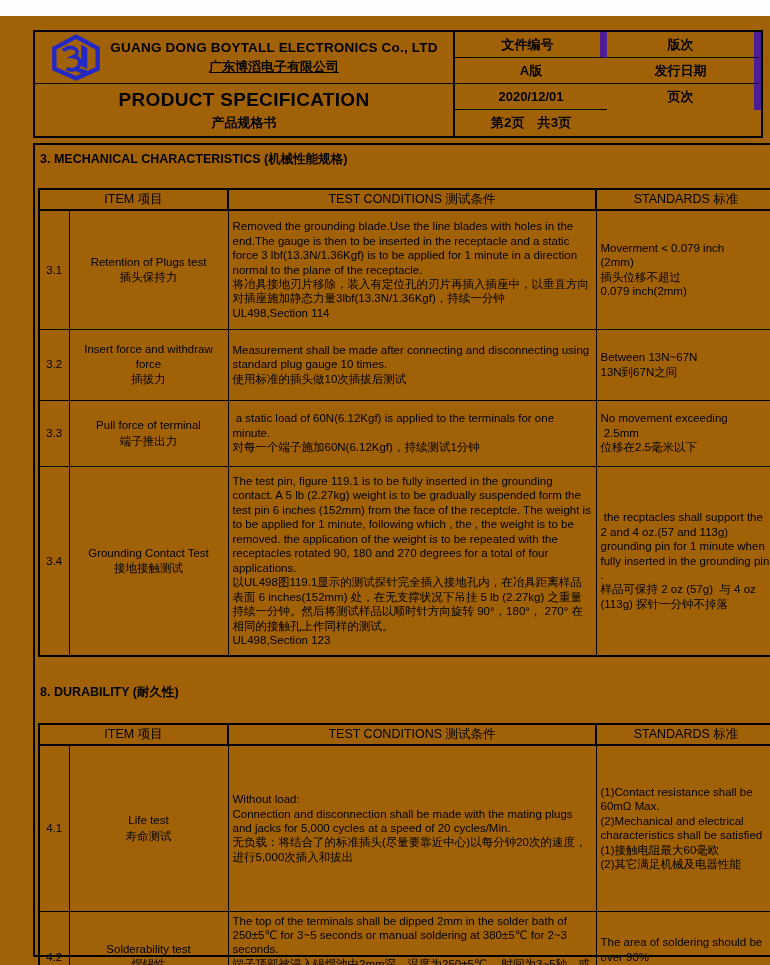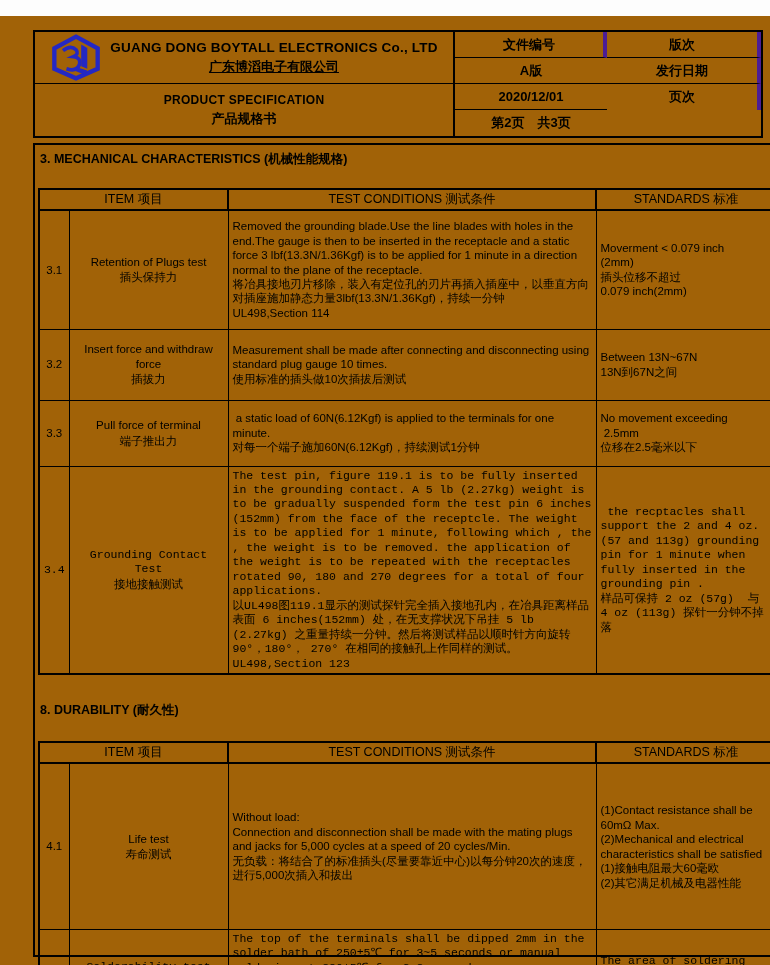--- a/index.html
+++ b/index.html
@@ -27,30 +27,30 @@
     padding: 2px 4px;
   }
   .hd-company .names { text-align: center; }
   .hd-company .en { font-weight: bold; font-size: 13.5px; letter-spacing: .2px; }
   .hd-company .cn { font-weight: bold; font-size: 13px; margin-top: 3px; text-decoration: underline; }
   .hd-spec {
     grid-column: 1; grid-row: 3 / 5;
     border-right: 2px solid #000;
     display: flex; flex-direction: column; align-items: center; justify-content: center;
   }
-  .hd-spec .en { font-weight: bold; font-size: 12px; letter-spacing: .3px; }
+  .hd-spec .en { font-weight: bold; font-size: 19px; letter-spacing: .3px; }
   .hd-spec .cn { font-weight: bold; font-size: 13px; margin-top: 3px; text-align: center; }
   .hd-label, .hd-value {
     display: flex; align-items: center; justify-content: center;
     font-weight: bold; font-size: 13px;
     border-bottom: 1px solid #000;
     white-space: pre;
   }
-  .hd-label { border-right: 4px solid #4c1d95; }
-  .hd-label.last, .hd-value.last { border-bottom: none; }
+  .hd-label { border-right: 7px solid #4c1d95; }
+  .hd-label.last, .hd-value.last { border-bottom: none; font-family: Liberation Mono, monospace; }
 
   .logo { width: 52px; height: 47px; flex: 0 0 auto; }
 
   
   .body-frame {
     position: absolute; left: 33px; top: 127px; width: 749px; height: 814px;
     border: 2px solid #000;
   }
   .section-title {
     font-weight: bold; font-size: 12.5px;
@@ -62,21 +62,21 @@
     border-collapse: collapse;
     width: calc(100% - 6px);
     margin: 16px 3px;
     table-layout: fixed;
     border-radius: 30px;
   }
   table.spec, table.spec th { border: 2px solid #000; }
   table.spec td { border: 1px solid #000; }
   table.spec td:first-child { border-left: 2px solid #000; }
   table.spec td:last-child { border-right: 2px solid #000; }
-  table.spec tr:last-child td { border-bottom: 2px solid #000; font-family: Liberation Mono, monospace; }
+  table.spec tr:last-child td { border-bottom: 2px solid #000; }
 
   table.spec th {
     height: 21px; font-weight: normal; font-size: 12.5px;
     text-align: center; vertical-align: middle; padding: 1px 2px;
   }
   table.spec td { vertical-align: middle; font-size: 11.5px; line-height: 1.26; }
   td.c-no   { text-align: center; padding: 1px 2px; }
   td.c-item { text-align: center; padding: 1px 4px; }
   td.c-item .cn { margin-top: 1px; }
   td.c-cond { text-align: left; padding: 2px 4px; white-space: pre-wrap; }

